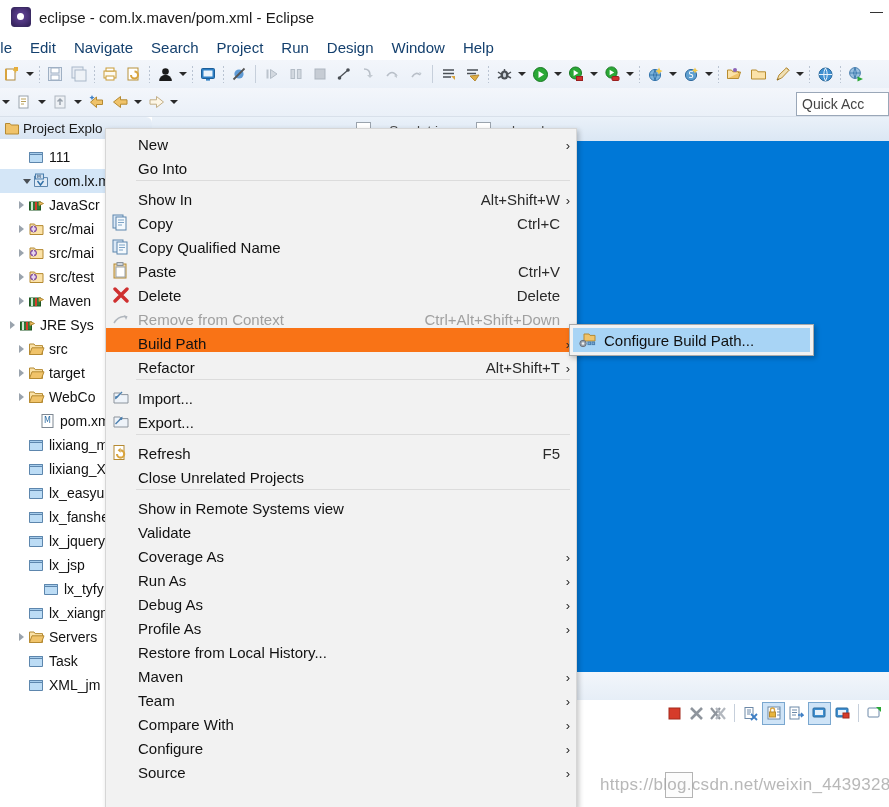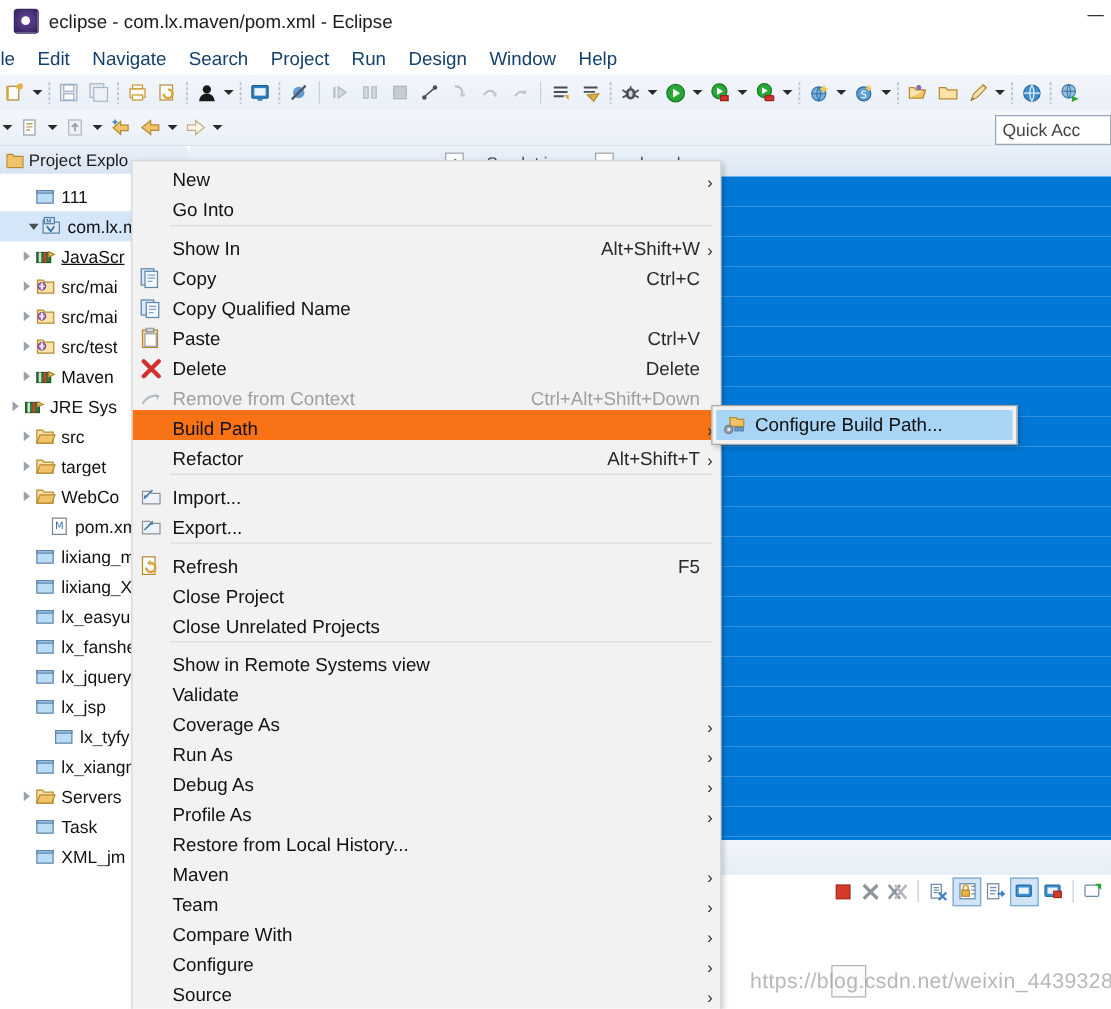--- a/index.html
+++ b/index.html
@@ -577,21 +577,21 @@
           <span class="tree-ico">
             <svg width="17" height="16" viewBox="0 0 17 16">
               <path d="M1.5 13.5 V3 h4.5 l1.2 1.6 h7.3 V13.5 z" fill="#dfeaf5" stroke="#5d86ad"></path>
               <rect x="2.5" y="1" width="8" height="5" fill="#cfe0f0" stroke="#4a7fae"></rect>
               <text x="4" y="5" font-size="4.5" fill="#1a3a5c" font-family="DejaVu Sans, sans-serif">M</text>
               <path d="M4.5 8 l3 4 3 -4" fill="none" stroke="#2f6fa6" stroke-width="1.4"></path>
             </svg>
           </span>
           <span class="tree-label">com.lx.ma</span>
         </div>
-        <div class="tree-row" style="padding-left: 15px; text-decoration: underline;">
+        <div class="tree-row" style="padding-left: 15px;">
           <span class="tw closed"></span>
           <span class="tree-ico">
             <svg width="17" height="16" viewBox="0 0 17 16">
               <rect x="1.5" y="5" width="11" height="8" fill="#2f7a36" stroke="#1d5622"></rect>
               <rect x="3" y="5" width="2" height="8" fill="#cfe5d2"></rect>
               <rect x="7" y="5" width="2" height="8" fill="#d63b2a"></rect>
               <path d="M11 4.5 l4.5 2 -4.5 2 z" fill="#f0c36a" stroke="#b58a32"></path>
             </svg>
           </span>
           <span class="tree-label">JavaScr</span>
@@ -1053,25 +1053,20 @@
             <path d="M5 10 a3.6 3.6 0 1 0 3.6 -3.6" fill="none" stroke="#d8a43f" stroke-width="2.1"></path>
             <path d="M8.6 3.8 l0 5 -3 -2.5 z" fill="#d8a43f"></path>
           </svg>
         </span>
         <span class="ctx-label">Refresh</span>
         <span class="ctx-accel">F5</span>
         <span class="ctx-sub"></span>
       </div>
       <div class="ctx-item">
         <span class="ctx-ico"></span>
-        <span class="ctx-label">Close Project</span>
-        <span class="ctx-sub"></span>
-      </div>
-      <div class="ctx-item">
-        <span class="ctx-ico"></span>
         <span class="ctx-label">Close Unrelated Projects</span>
         <span class="ctx-sub"></span>
       </div>
       <div class="ctx-sep"></div>
       <div class="ctx-item">
         <span class="ctx-ico"></span>
         <span class="ctx-label">Show in Remote Systems view</span>
         <span class="ctx-sub"></span>
       </div>
       <div class="ctx-item">

